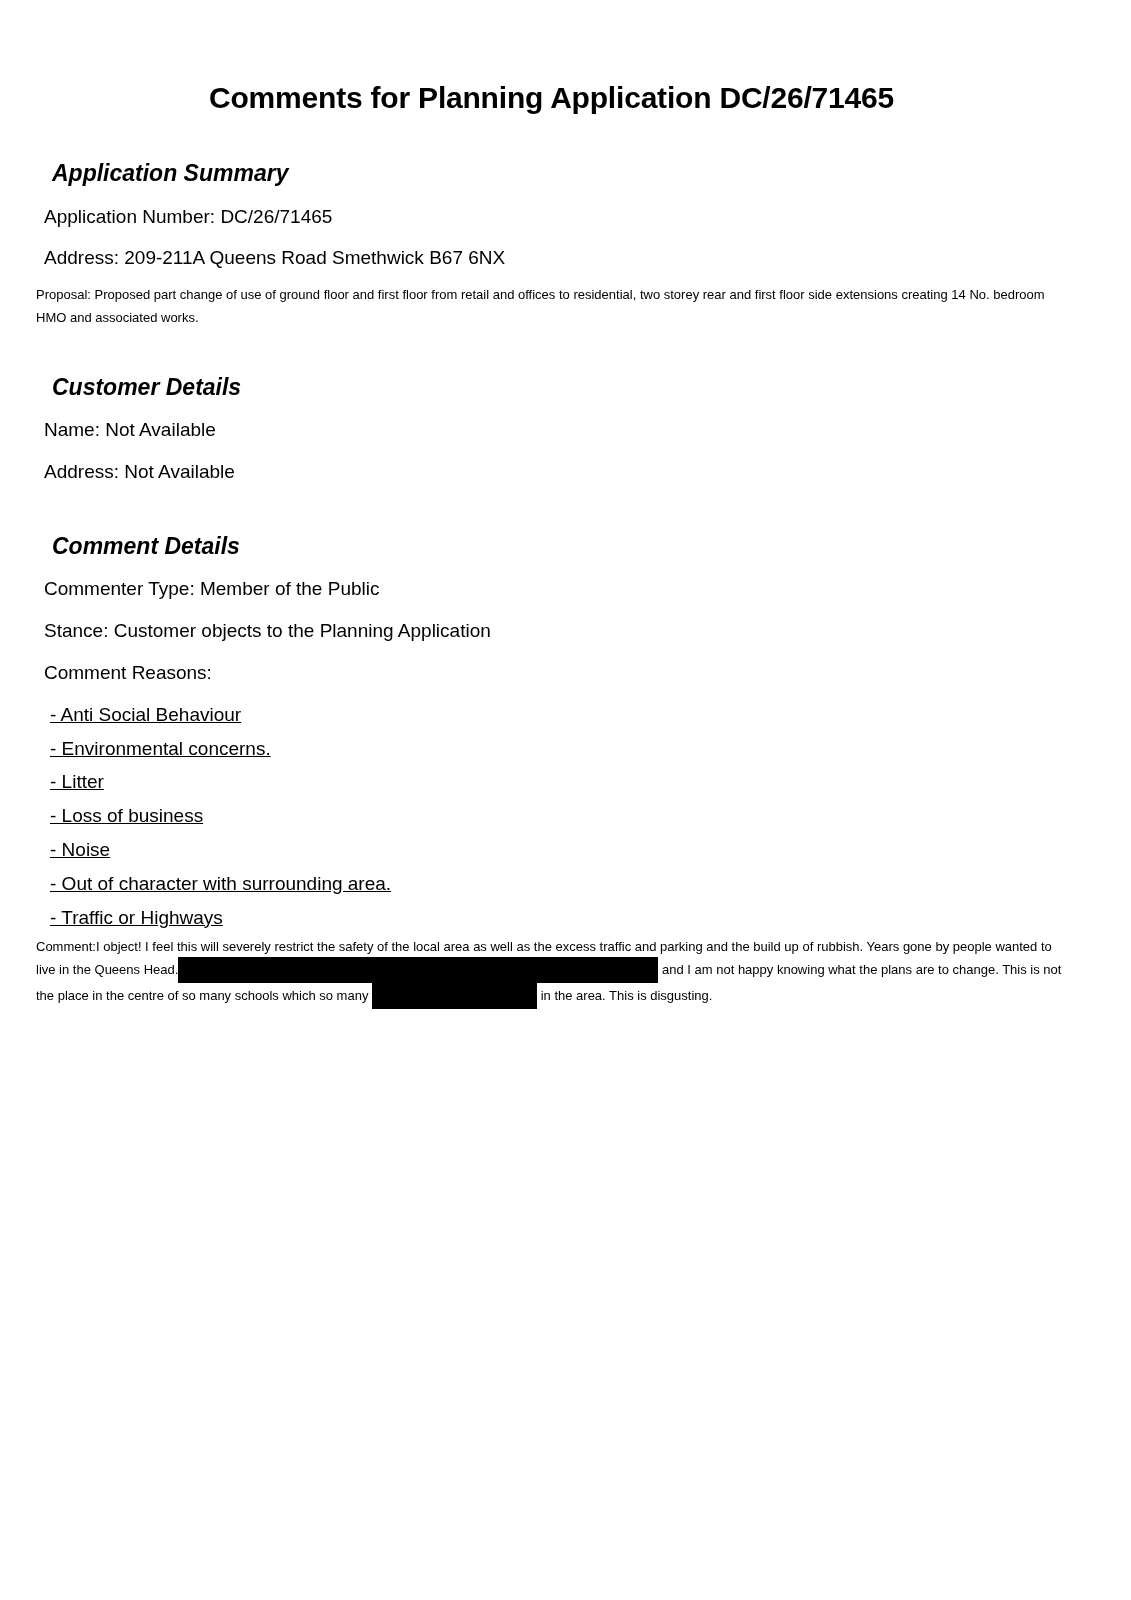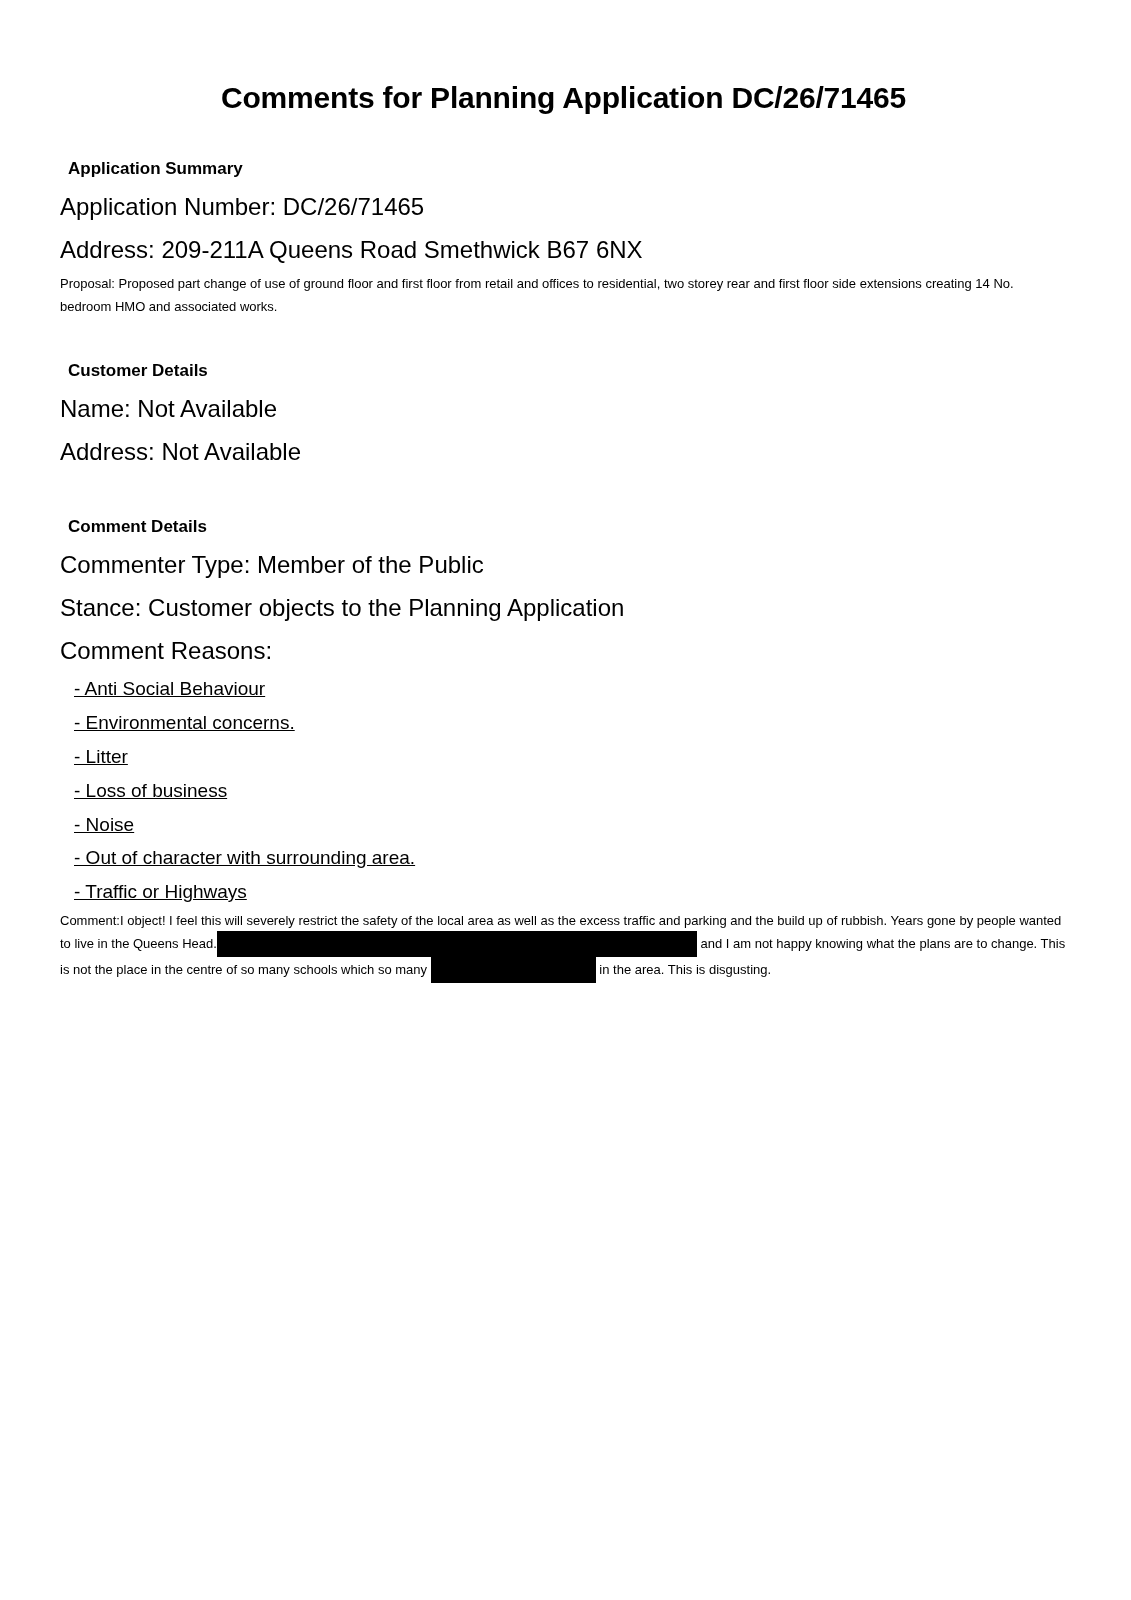--- a/index.html
+++ b/index.html
@@ -9,44 +9,45 @@
   }
   body {
     font-family: "Liberation Sans", sans-serif;
     color: #000000;
   }
   .page {
     width: 1131px;
     min-height: 1600px;
     background: #ffffff;
     box-sizing: border-box;
-    padding: 70px 64px 40px 60px;
+    padding: 70px 64px 40px 36px;
     position: relative;
   }
   .doc-title {
     text-align: center;
     font-size: 30px;
     font-weight: bold;
     letter-spacing: -0.2px;
     margin: 10px 0 0 0;
     line-height: 1.2;
   }
   .section {
     margin-top: 40px;
   }
   .section-heading {
-    font-size: 17px;
+    font-size: 23px;
     font-weight: bold;
-    margin: 0 0 4px 8px;
+    margin: 0 0 4px 16px;
     line-height: 1.55;
+    font-style: italic;
   }
   .line {
-    font-size: 24px;
+    font-size: 19px;
     line-height: 1.78;
-    margin: 0;
+    margin: 8px;
   }
   .para {
     font-size: 13px;
     line-height: 1.78;
     margin: 0;
     text-align: left;
   }
   .reason {
     font-size: 19px;
     line-height: 1.78;

